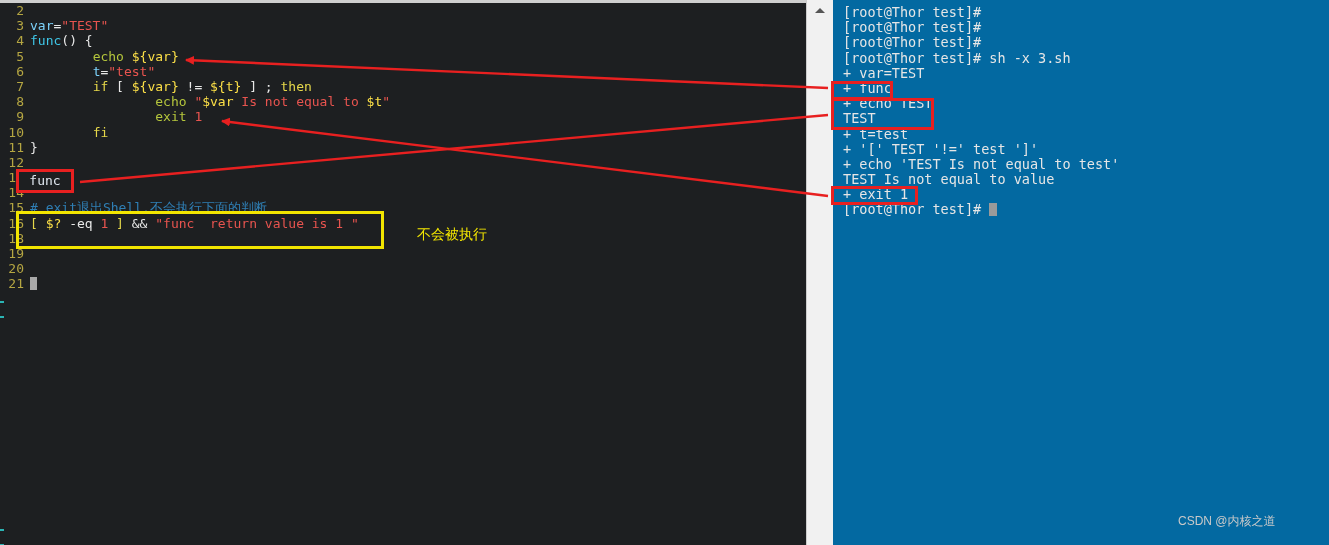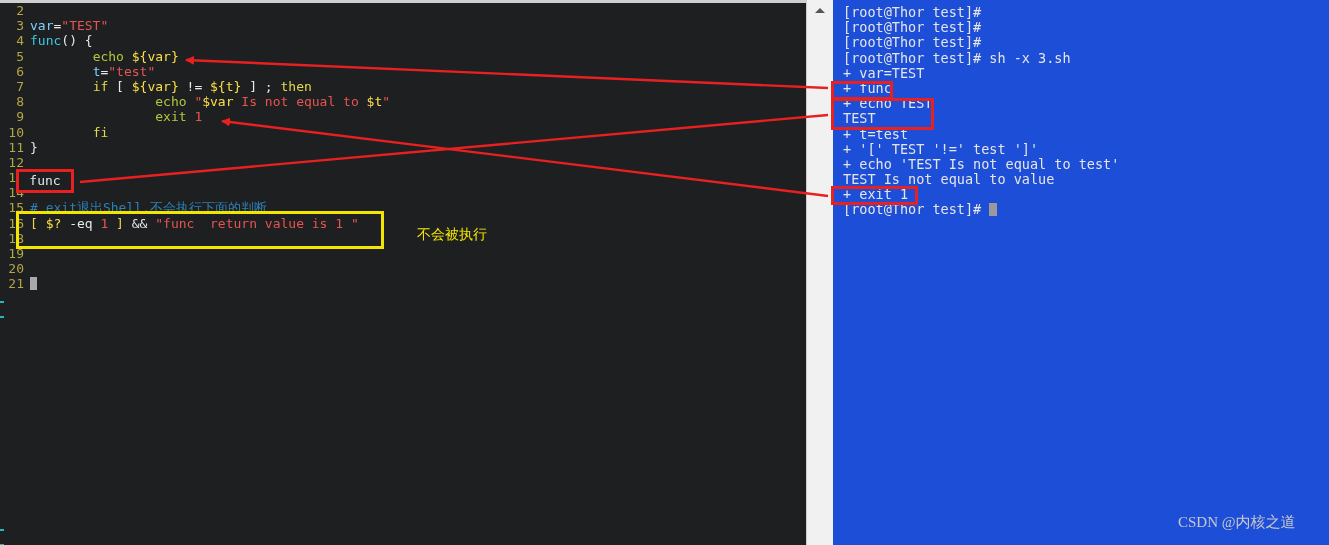--- a/index.html
+++ b/index.html
@@ -91,21 +91,21 @@
     border-left: 5px solid transparent;
     border-right: 5px solid transparent;
     border-bottom: 5px solid #555555;
   }
 
   
   #terminal {
     position: absolute;
     left: 833px; top: 0;
     width: 496px; height: 545px;
-    background: #1d4ed8;
+    background: #0369a1;
     overflow: hidden;
   }
   #term-body {
     position: absolute; left: 10px; top: 5px;
   }
   .term-line {
     height: 15.2px;
     line-height: 15.2px;
     font-size: 13.5px;
     color: #e6e6e6;
@@ -151,22 +151,22 @@
     left: 417px; top: 226px;
     color: #f2e500;
     font-size: 14px;
     font-family: "DejaVu Sans", "Liberation Sans", sans-serif;
     white-space: nowrap;
   }
   #watermark {
     position: absolute;
     left: 1178px; top: 513px;
     color: #c9c9c9;
-    font-size: 15px;
-    font-family: Liberation Serif, serif;
+    font-size: 12px;
+    font-family: Liberation Sans, sans-serif;
     white-space: nowrap;
   }
   #arrows {
     position: absolute; left: 0; top: 0;
     width: 1329px; height: 545px;
     pointer-events: none;
   }
 </style>
 </head>
 <body>

